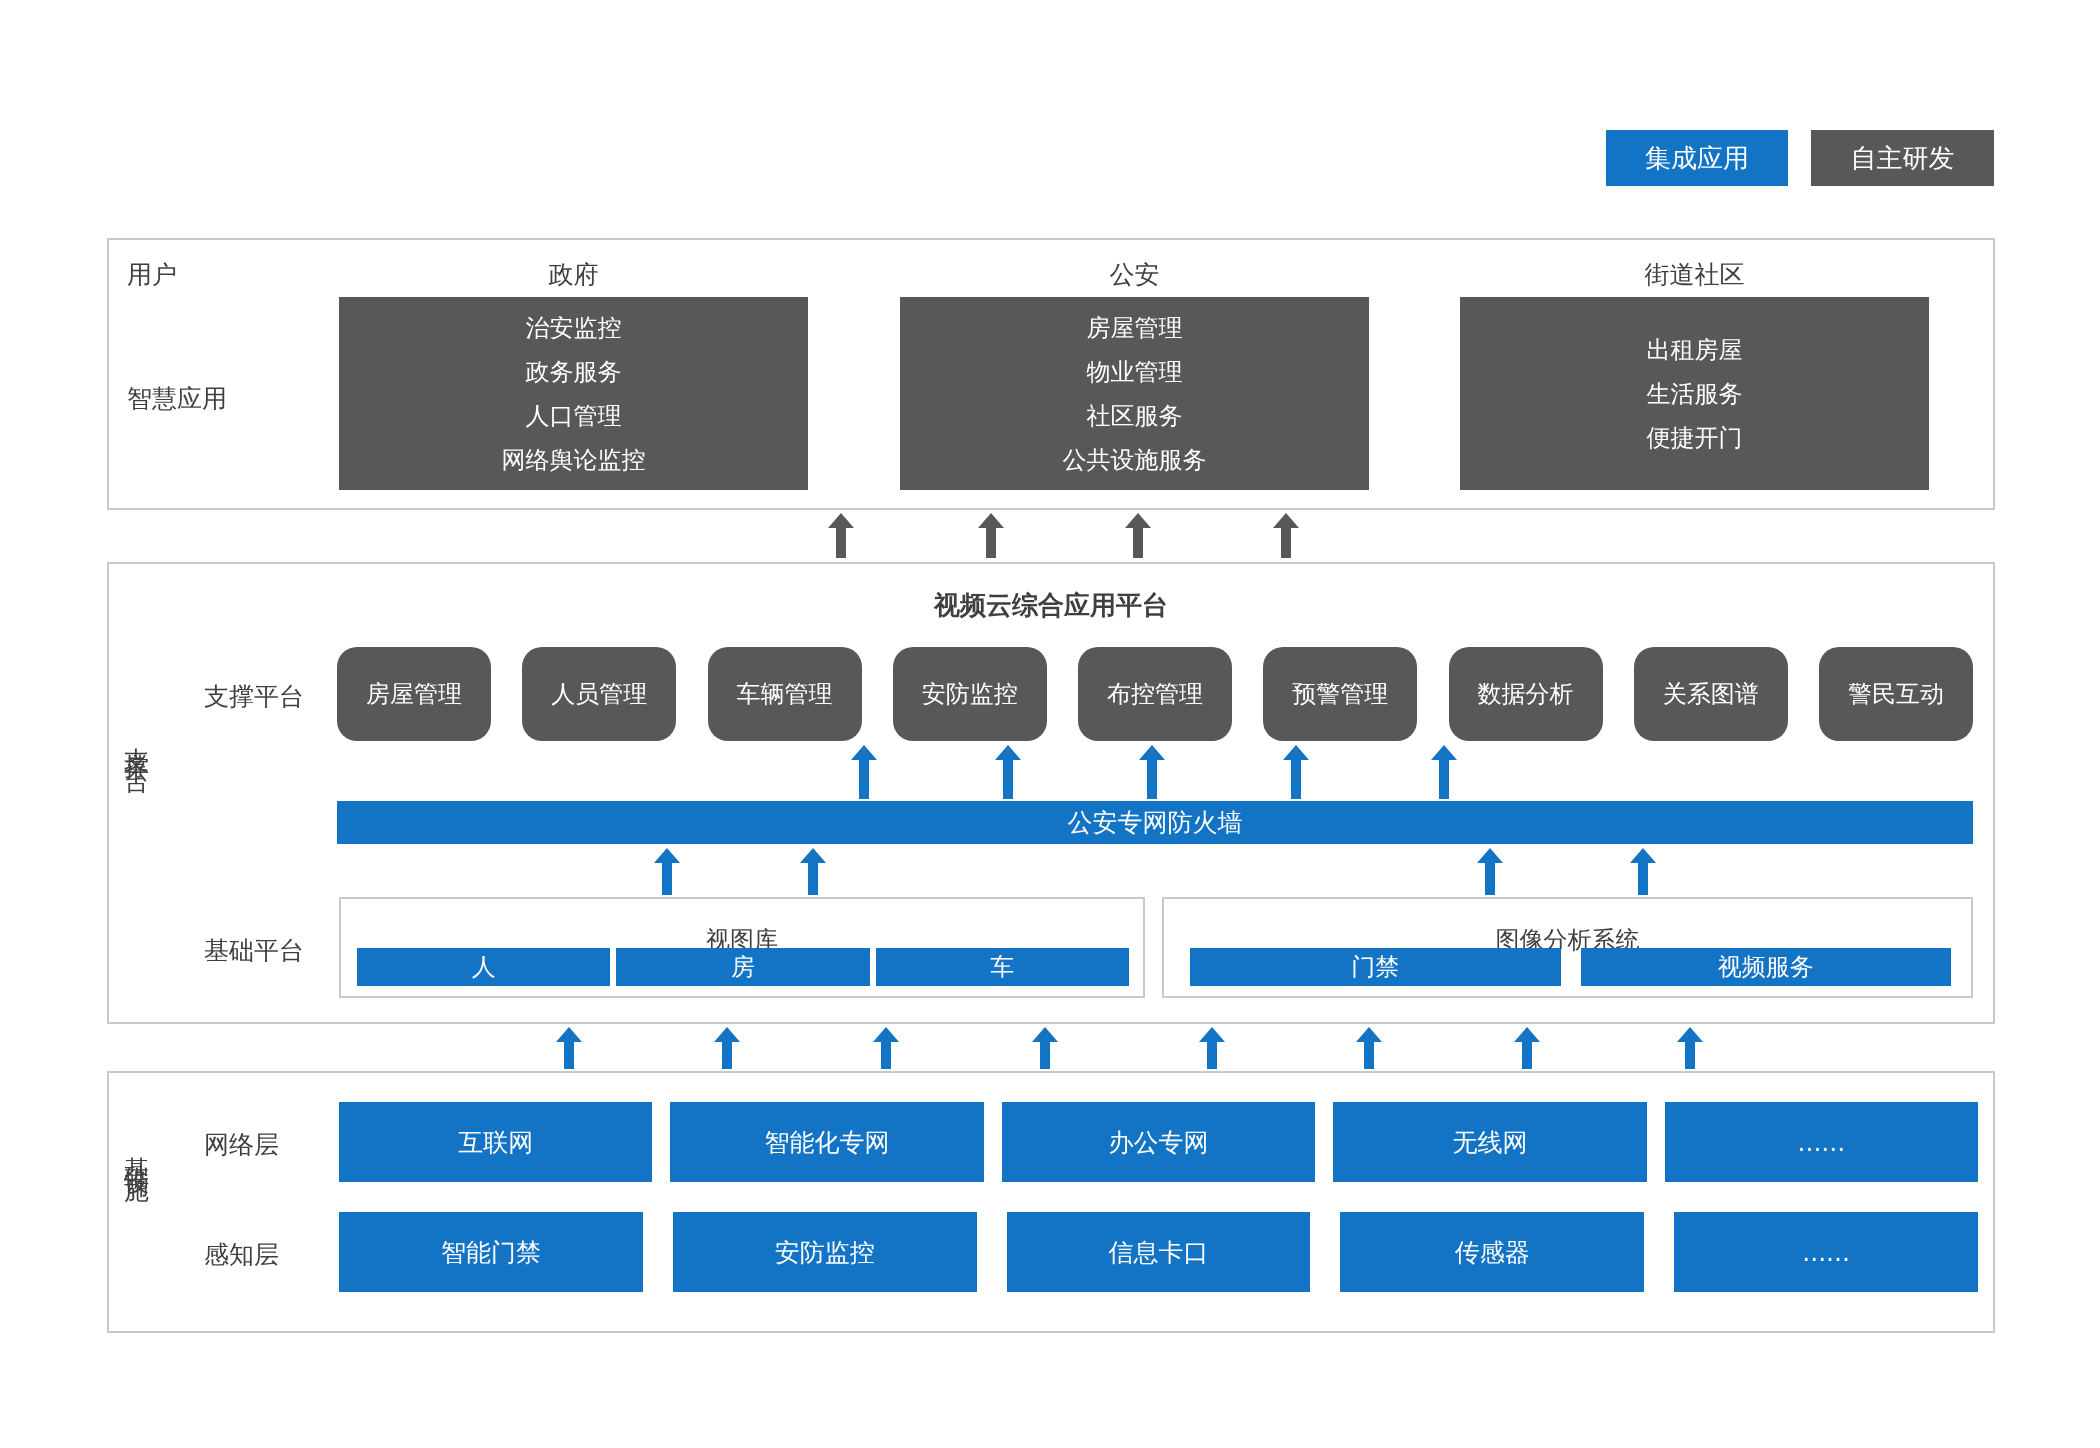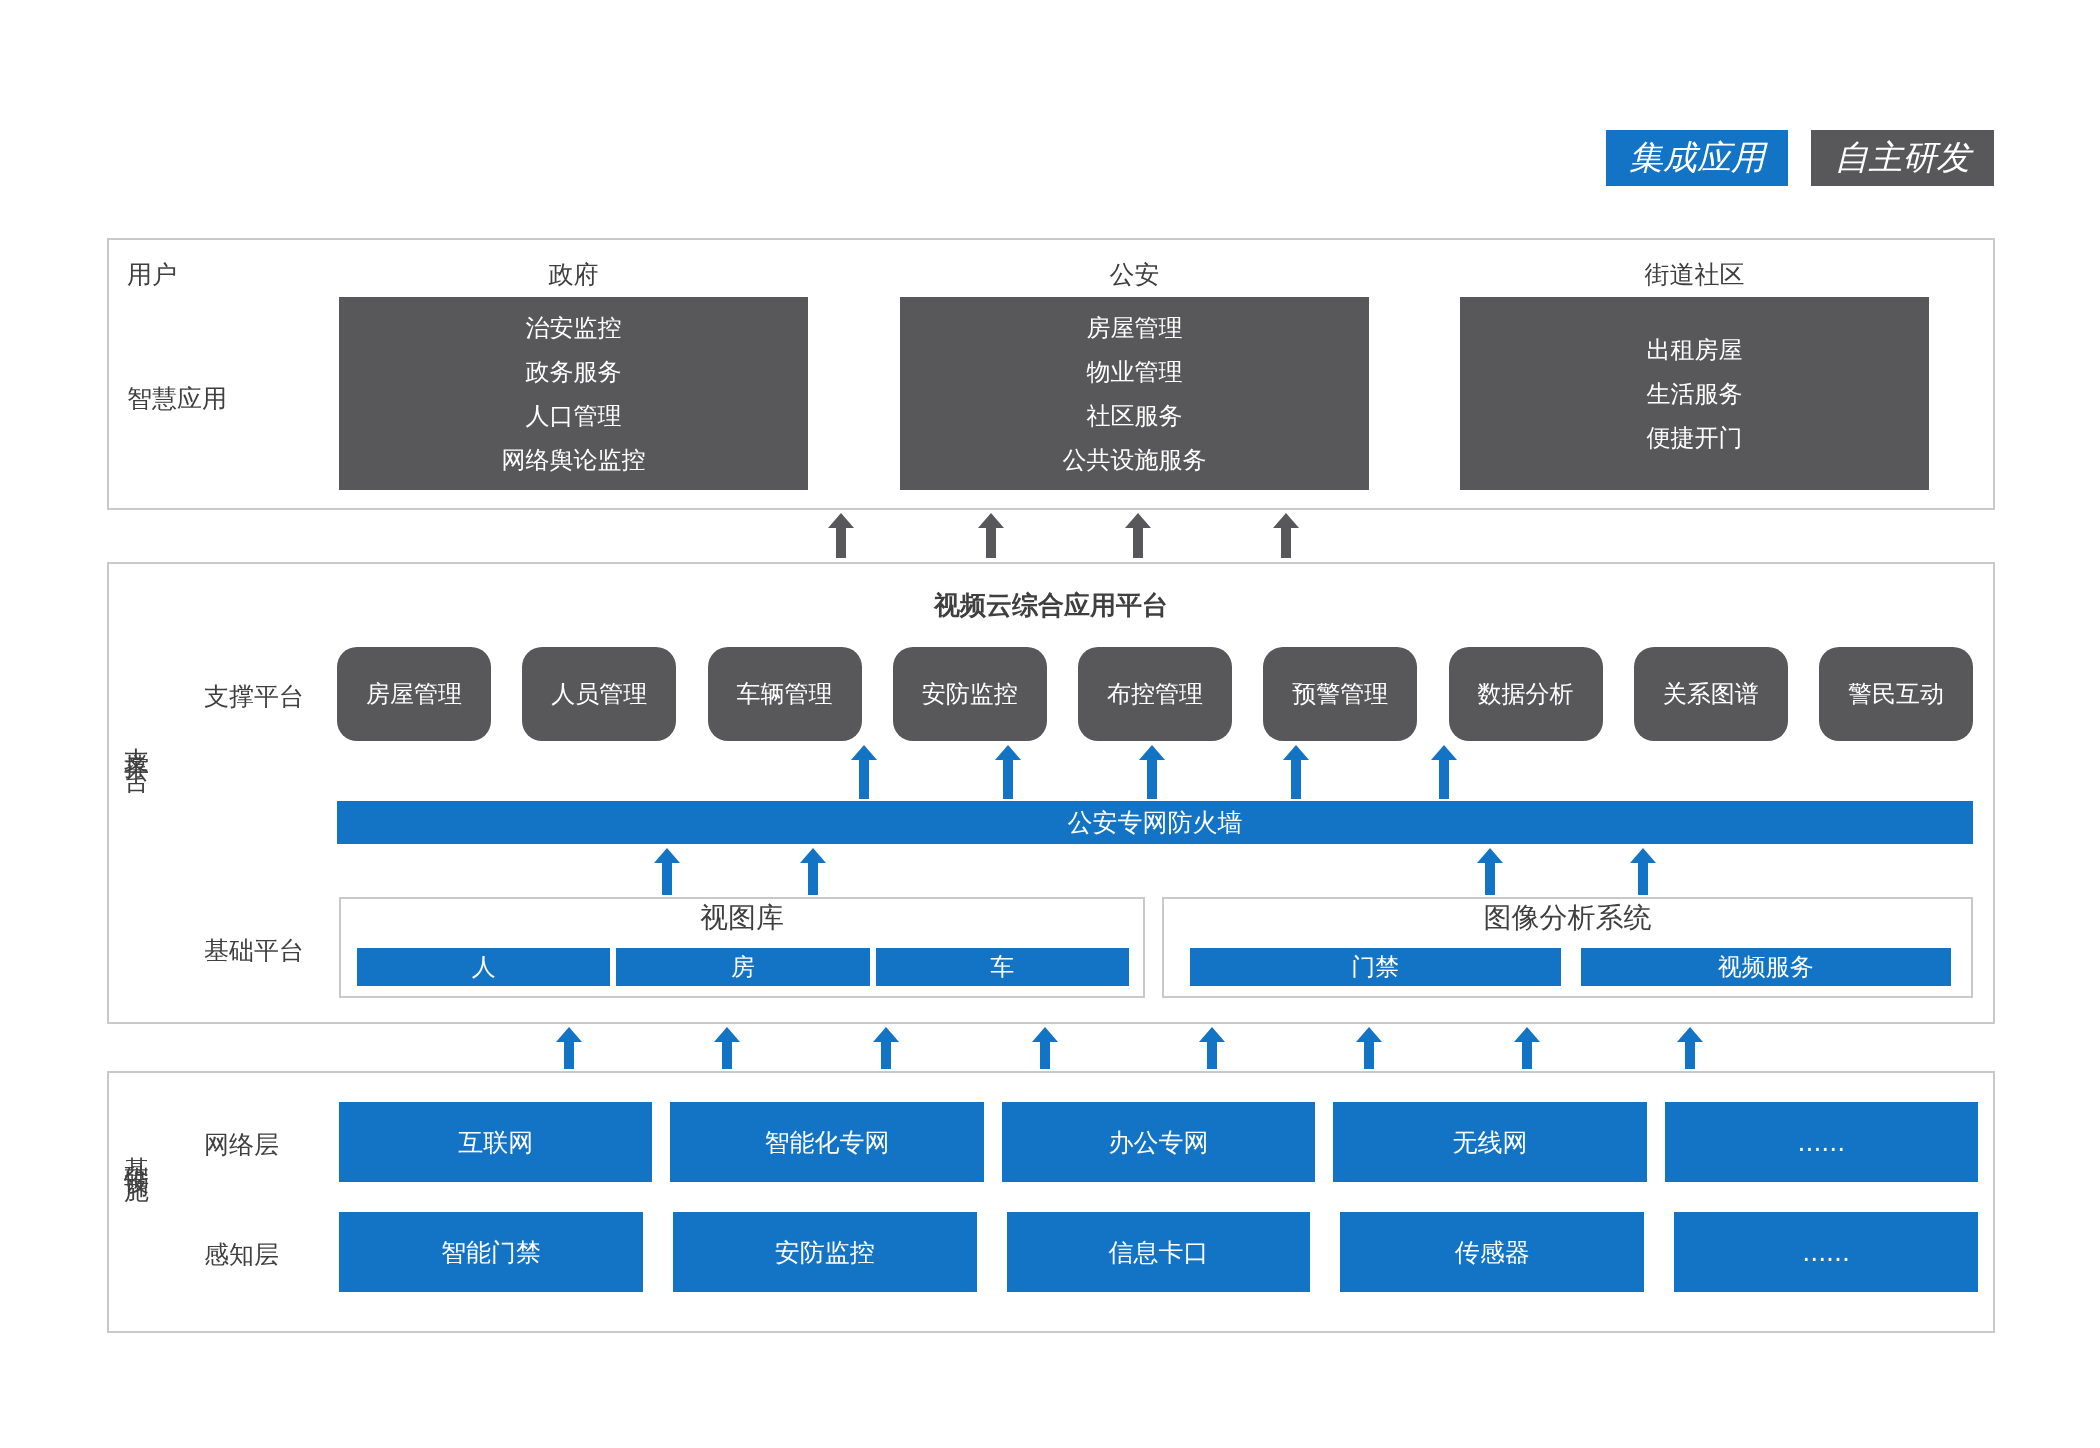--- a/index.html
+++ b/index.html
@@ -8,30 +8,30 @@
     --border:#c9c9c9;
     --text:#3f3f3f;
   }
   *{box-sizing:border-box;margin:0;padding:0;}
   body{background:#ffffff;font-family:"DejaVu Sans","Liberation Sans",sans-serif;}
   .canvas{position:relative;width:2100px;height:1448px;background:#ffffff;overflow:hidden;}
   .section{position:absolute;border:2px solid var(--border);background:#ffffff;}
   .lbl{position:absolute;color:var(--text);font-size:25px;white-space:nowrap;}
   .hdr{text-align:center;}
   .vlbl{position:absolute;color:var(--text);font-size:25px;writing-mode:vertical-rl;text-orientation:upright;letter-spacing:7px;}
-  .legend{position:absolute;color:#ffffff;font-size:34px;display:flex;align-items:center;justify-content:center;font-style:italic;}
+  .legend{position:absolute;color:#ffffff;font-size:26px;display:flex;align-items:center;justify-content:center;}
   .bg-blue{background:var(--blue);}
   .bg-dark{background:var(--dark);}
   .app-box{position:absolute;background:var(--dark);color:#ffffff;display:flex;flex-direction:column;justify-content:center;align-items:center;}
   .app-box .app-item{font-size:24px;line-height:44px;}
   .mod-row{position:absolute;display:flex;justify-content:space-between;}
   .mod{width:154px;height:94px;background:var(--dark);color:#ffffff;border-radius:20px;display:flex;align-items:center;justify-content:center;font-size:24px;}
   .firewall{position:absolute;background:var(--blue);color:#ffffff;display:flex;align-items:center;justify-content:center;font-size:25px;}
   .group{position:absolute;border:2px solid var(--border);background:#ffffff;}
-  .group-title{color:var(--text);font-size:28px;text-align:center;margin-top:0;}
+  .group-title{color:var(--text);font-size:24px;text-align:center;margin-top:25px;}
   .bars{position:absolute;bottom:10px;display:flex;}
   .bar{flex:1;height:38px;background:var(--blue);color:#ffffff;display:flex;align-items:center;justify-content:center;font-size:24px;}
   .row-flex{position:absolute;display:flex;}
   .cell{flex:1;background:var(--blue);color:#ffffff;display:flex;align-items:center;justify-content:center;font-size:25px;}
   .arrow{position:absolute;width:26px;}
   .arrow::before{content:"";position:absolute;left:0;top:0;width:0;height:0;
     border-left:13px solid transparent;border-right:13px solid transparent;border-bottom:15px solid var(--ac);}
   .arrow::after{content:"";position:absolute;left:8px;top:13px;bottom:0;width:10px;background:var(--ac);}
   .a-dark{--ac:#58585a;}
   .a-blue{--ac:#1373c4;}

